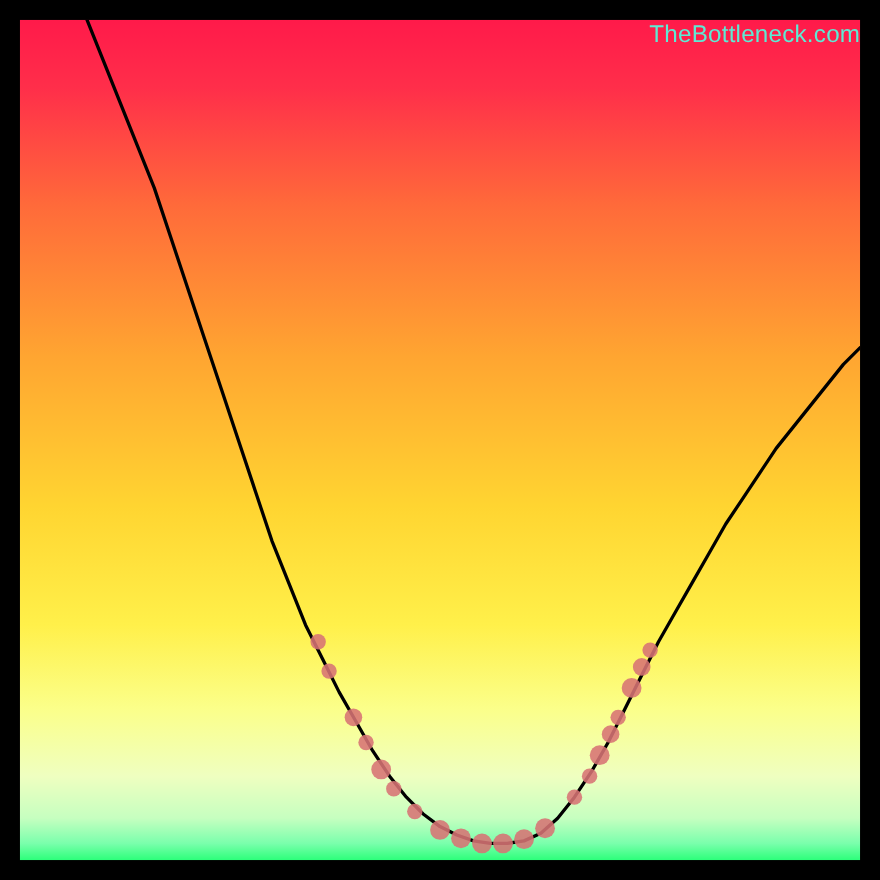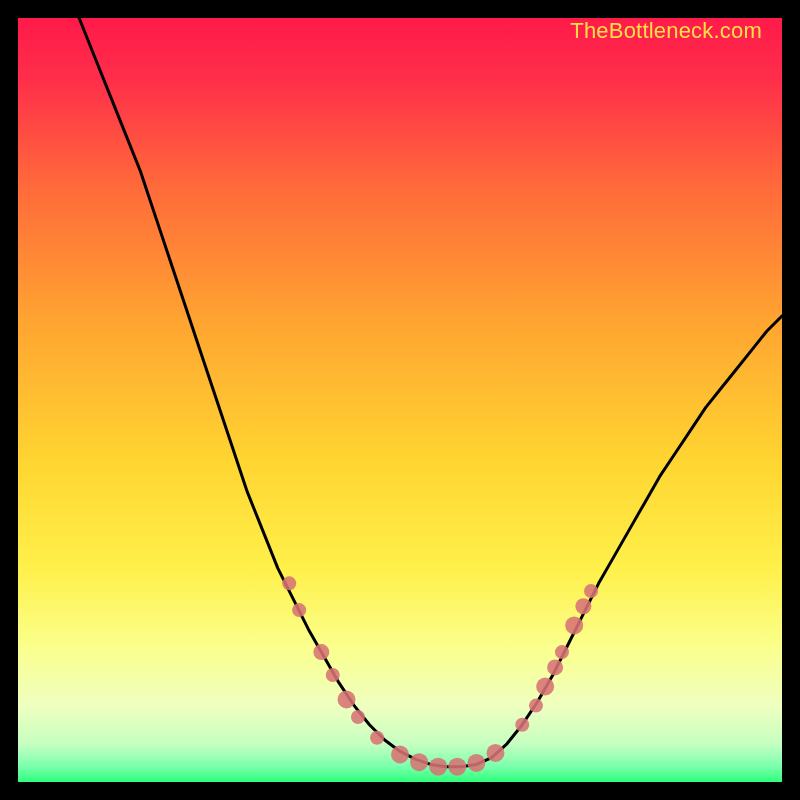--- a/index.html
+++ b/index.html
@@ -22,22 +22,22 @@
   .plot-area {
     position: absolute;
     left: 0;
     top: 0;
     width: 764px;
     height: 764px;
   }
   .watermark {
     position: absolute;
     top: 0px;
-    right: 20px;
-    color: #fde047;
+    right: 0;
+    color: #5eead4;
     font-size: 22px;
     font-weight: 500;
     letter-spacing: 0.2px;
     user-select: none;
   }
   svg {
     display: block;
   }
 </style>
 </head>

